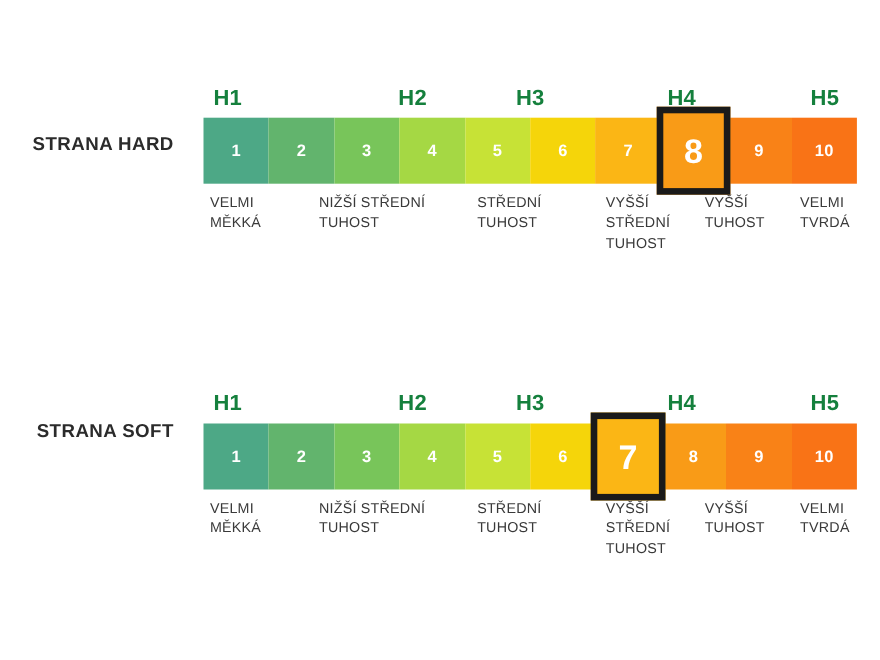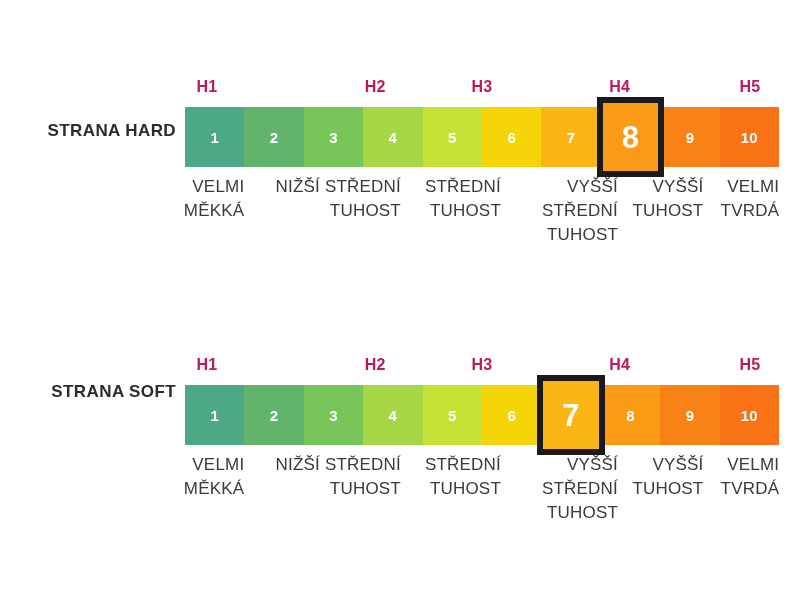--- a/index.html
+++ b/index.html
@@ -28,40 +28,39 @@
   .side-label {
     position: absolute;
     left: 0;
     width: 158px;
     text-align: right;
     font-size: 17px;
     font-weight: bold;
     letter-spacing: 0.4px;
     color: #2b2b2b;
     white-space: nowrap;
-    margin-left: 18px;
   }
   #scale-hard .side-label { top: 43px; }
   #scale-soft .side-label { top: 26px; }
 
   
   .tier-row {
     position: absolute;
     left: 185px;
     top: 0;
     width: 594px;
     height: 27px;
   }
   .tier-label {
     position: absolute;
     top: 0;
     transform: translateX(-50%);
-    font-size: 16px;
+    font-size: 20px;
     font-weight: bold;
-    color: #be185d;
+    color: #15803d;
     letter-spacing: 0.2px;
   }
 
   
   .bar {
     position: absolute;
     left: 185px;
     top: 29px;
     width: 594px;
     height: 60px;
@@ -115,22 +114,22 @@
     position: absolute;
     left: 185px;
     top: 97px;
     width: 594px;
     height: 62px;
   }
   .caption {
     position: absolute;
     top: 0;
     transform: translateX(-50%);
-    text-align: right;
-    font-size: 17px;
+    text-align: left;
+    font-size: 13px;
     line-height: 1.42;
     color: #3a3a3a;
     letter-spacing: 0.2px;
     white-space: pre-line;
   }
 </style>
 </head>
 <body>
 
 <div class="scale-block" id="scale-hard">

